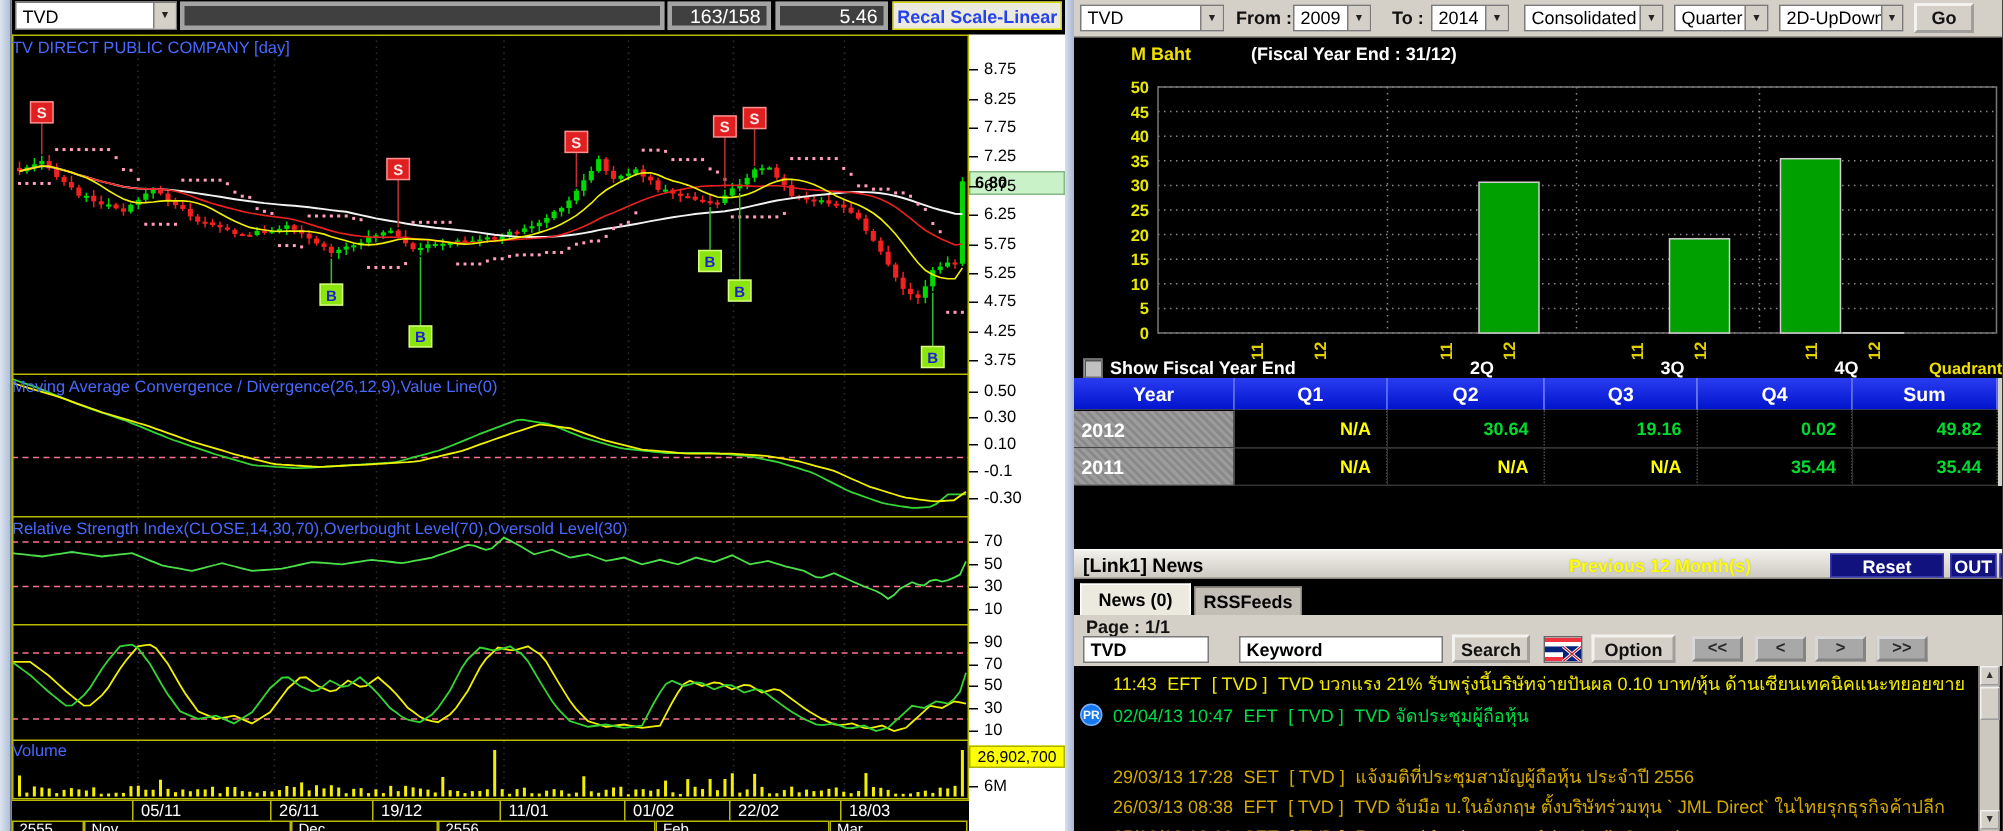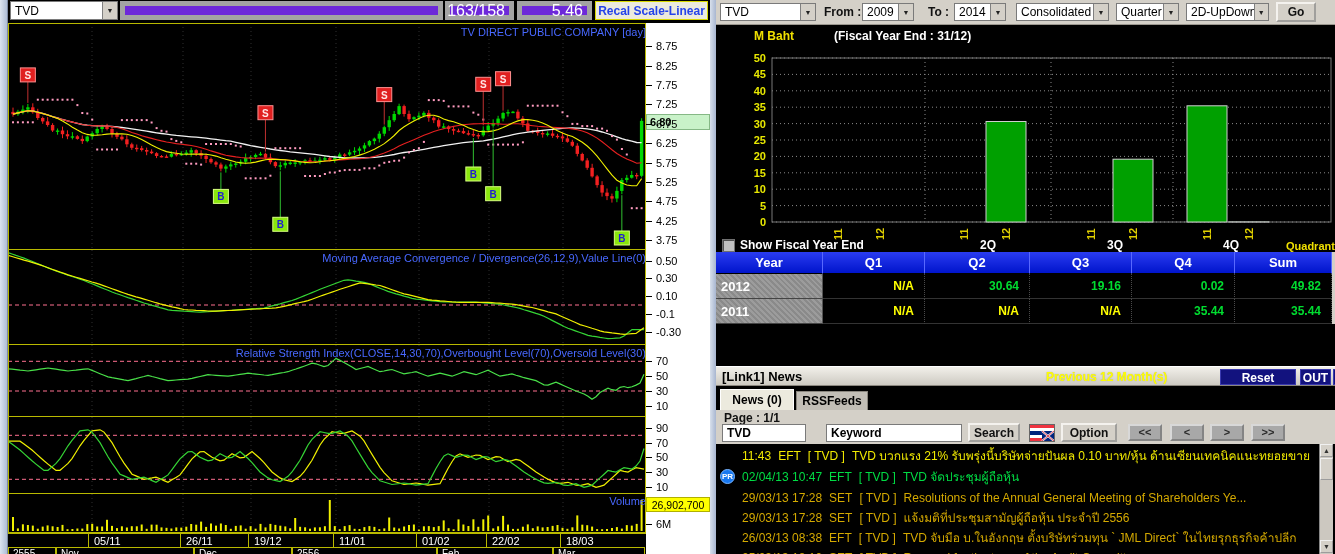--- a/index.html
+++ b/index.html
@@ -8,23 +8,23 @@
 .abs{position:absolute}
 
 #edge{left:0;top:0;width:8px;height:554px;background:linear-gradient(90deg,#dce4f0,#aebdd6);border-right:1px solid #7d8aa5}
 #split{left:710px;top:0;width:6px;height:554px;background:linear-gradient(90deg,#d8e0ec,#a8b6d0)}
 
 #lapp{left:8px;top:0;width:702px;height:554px;background:#000;overflow:hidden}
 #ltoolbar{left:0;top:0;width:702px;height:23px;background:#000}
 .combo{background:#fff;border:1px solid #7a7a7a;display:flex;align-items:center;font-size:12px;color:#000}
 .combo .cval{padding-left:4px;overflow:hidden;white-space:nowrap}
 .combo .arr{margin-left:auto;width:15px;align-self:stretch;background:#d4d0c8;border-left:1px solid #808080;font-size:7px;color:#222;display:flex;align-items:center;justify-content:center}
-.tseg{background:#6d28d9;border:5px solid #a3a3a3;color:#fff;font-size:16px;display:flex;align-items:center;justify-content:flex-end;padding-right:4px}
+.tseg{background:#404040;border:3px solid #a3a3a3;color:#fff;font-size:13px;display:flex;align-items:center;justify-content:flex-end;padding-right:4px}
 #recal{background:#eceade;border:1px solid #d8d800;color:#2543ea;font-weight:bold;font-size:12px;display:flex;align-items:center;justify-content:center;cursor:pointer}
-.ptitle{position:absolute;left:0;width:638px;text-align:right;color:#4868ff;font-size:11px;z-index:5;pointer-events:none}
+.ptitle{position:absolute;left:0;width:638px;text-align:left;color:#4868ff;font-size:11px;z-index:5;pointer-events:none}
 .canvas{position:absolute;left:0}
 .hline{position:absolute;left:0;width:638px;height:1px;background:#b9b900;z-index:4}
 .vline{position:absolute;width:1px;background:#b9b900;z-index:4}
 #axis{left:638px;top:23px;width:64px;height:531px;background:#fff;z-index:6}
 .alab{position:absolute;left:10px;font-size:11px;color:#000;white-space:nowrap}
 .atick{position:absolute;left:0;width:6px;height:1px;background:#000}
 #lastpx{position:absolute;left:0;width:64px;height:16px;background:#c9f2c9;border:1px solid #86b886;color:#000;font-size:11px;font-weight:bold;padding-left:3px;line-height:14px}
 #volbox{position:absolute;left:0;width:64px;height:15px;background:#ffff00;color:#000;font-size:10.5px;font-weight:normal;text-align:center;line-height:15px;border:1px solid #b0b000}
 #daterow{left:0;top:533px;width:638px;height:14px;background:#000;border-top:1px solid #b9b900;z-index:5}
 .dlab{position:absolute;top:1px;color:#fff;font-size:11px}
@@ -939,23 +939,20 @@
     <div class="pager" style="left:535px">&gt;&gt;</div>
   </div>
   <div class="abs" id="nlist">
     <div class="nrow yb" style="top:2px">
       <span>11:43</span><span>EFT</span><span>[ TVD ]</span><span>TVD บวกแรง 21% รับพรุ่งนี้บริษัทจ่ายปันผล 0.10 บาท/หุ้น ด้านเซียนเทคนิคแนะทยอยขาย</span>
     </div>
     <div class="nrow g" style="top:23px">
       <span class="pricon">PR</span>
       <span>02/04/13 10:47</span><span>EFT</span><span>[ TVD ]</span><span>TVD จัดประชุมผู้ถือหุ้น</span>
     </div>
-    <div class="nrow y" style="top:44px">
-      <span>29/03/13 17:28</span><span>SET</span><span>[ TVD ]</span><span>Resolutions of the Annual General Meeting of Shareholders Ye...</span>
-    </div>
     <div class="nrow y" style="top:64px">
       <span>29/03/13 17:28</span><span>SET</span><span>[ TVD ]</span><span>แจ้งมติที่ประชุมสามัญผู้ถือหุ้น ประจำปี 2556</span>
     </div>
     <div class="nrow y" style="top:84px">
       <span>26/03/13 08:38</span><span>EFT</span><span>[ TVD ]</span><span>TVD จับมือ บ.ในอังกฤษ ตั้งบริษัทร่วมทุน ` JML Direct` ในไทยรุกธุรกิจค้าปลีก</span>
     </div>
     <div class="nrow y" style="top:104px">
       <span>25/03/13 18:10</span><span>SET</span><span>[ TVD ]</span><span>Renewal for the term of the Audit Committee</span>
     </div>
   </div>

